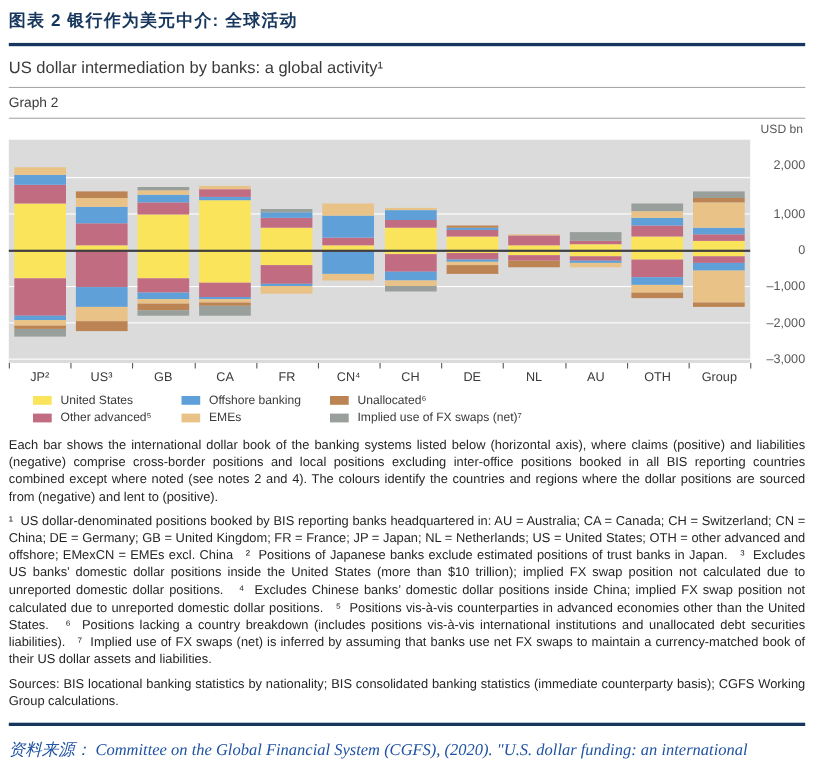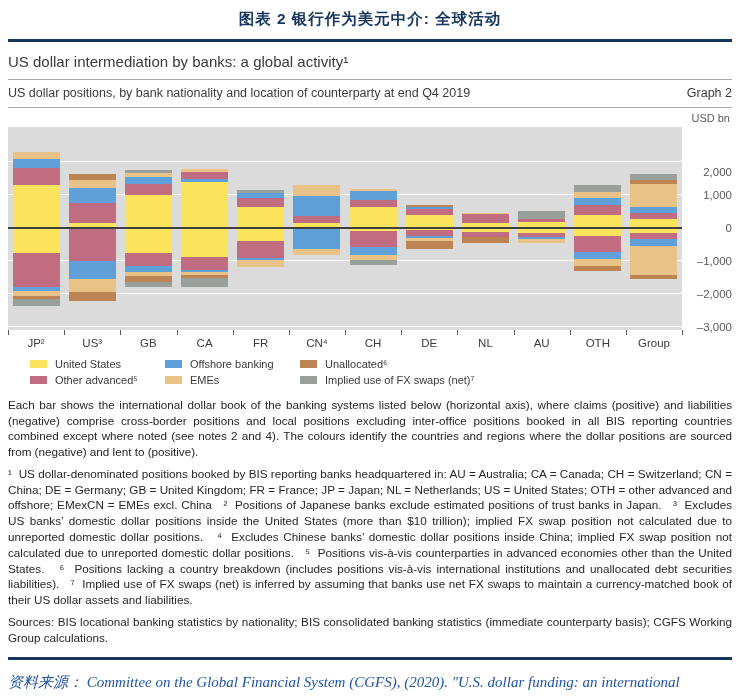--- a/index.html
+++ b/index.html
@@ -1,18 +1,18 @@
 <!DOCTYPE html>
 <html><head>
 <meta charset="utf-8">
 <style>
   html,body{margin:0;padding:0;background:#fff;}
   body{font-family:"Liberation Sans",sans-serif;-webkit-font-smoothing:antialiased;}
   .page{width:740px;height:697px;box-sizing:border-box;padding:6px 8px;position:relative;background:#fff;overflow:hidden;}
-  .title-zh{font-size:15.5px;font-weight:bold;color:#17365D;margin:3px 0 9px 0;letter-spacing:1px;text-align:center;}
+  .title-zh{font-size:15.5px;font-weight:bold;color:#17365D;margin:3px 0 9px 0;letter-spacing:1px;}
   .rule-navy{height:3px;background:#17365D;}
   .g-title{font-size:15px;color:#3a3a3a;margin:11px 0 9px 0;}
   .rule-thin{height:1px;background:#a9a9a9;}
   .subtitle-row{display:flex;justify-content:space-between;align-items:center;font-size:12.5px;color:#3a3a3a;padding:6px 0 7px 0;}
   .unit{text-align:right;font-size:11px;color:#58595B;padding:4px 2px 3px 0;}
   .chart-wrap{position:relative;height:203px;width:724px;}
   .plot{position:absolute;left:0;top:0;width:674px;height:203px;background:#DBDBDB;}
   .grid{position:absolute;left:0;width:100%;height:1px;background:#ffffff;z-index:1;}
   .zero{position:absolute;left:0;width:100%;height:2px;background:#3f3f3f;z-index:6;}
   .seg{position:absolute;z-index:2;}
@@ -34,21 +34,20 @@
 <body>
 
 <div class="page">
   <div class="title-zh">图表 2  银行作为美元中介: 全球活动</div>
   <div class="rule-navy"></div>
 
   <div>
     <div class="g-title">US dollar intermediation by banks: a global activity¹</div>
     <div class="rule-thin"></div>
     <div class="subtitle-row">
-      <span>US dollar positions, by bank nationality and location of counterparty at end Q4 2019</span>
       <span>Graph 2</span>
     </div>
     <div class="rule-thin"></div>
     <div class="unit">USD bn</div>
 
     <div class="chart-wrap">
       <div class="plot">
           <div class="grid" style="top: 34.1585px;"></div>
           <div class="grid" style="top: 67.1667px;"></div>
           <div class="grid" style="top: 133.183px;"></div>
@@ -170,21 +169,21 @@
           <div class="tick" style="left: 280.833px; top: 203px;"></div>
           <div class="tick" style="left: 337px; top: 203px;"></div>
           <div class="tick" style="left: 393.167px; top: 203px;"></div>
           <div class="tick" style="left: 449.333px; top: 203px;"></div>
           <div class="tick" style="left: 505.5px; top: 203px;"></div>
           <div class="tick" style="left: 561.667px; top: 203px;"></div>
           <div class="tick" style="left: 617.833px; top: 203px;"></div>
           <div class="tick" style="left: 674px; top: 203px;"></div>
         </div>
       <div id="yaxis">
-          <div class="ylab" style="top: 38px;">2,000</div>
+          <div class="ylab" style="top: 17px;">2,000</div>
           <div class="ylab" style="top: 60.6667px;">1,000</div>
           <div class="ylab" style="top: 93.6748px;">0</div>
           <div class="ylab" style="top: 126.683px;">–1,000</div>
           <div class="ylab" style="top: 159.691px;">–2,000</div>
           <div class="ylab" style="top: 192.699px;">–3,000</div>
         </div>
     </div>
     <div class="x-axis" id="xaxis">
         <span>JP²</span>
         <span>US³</span>

